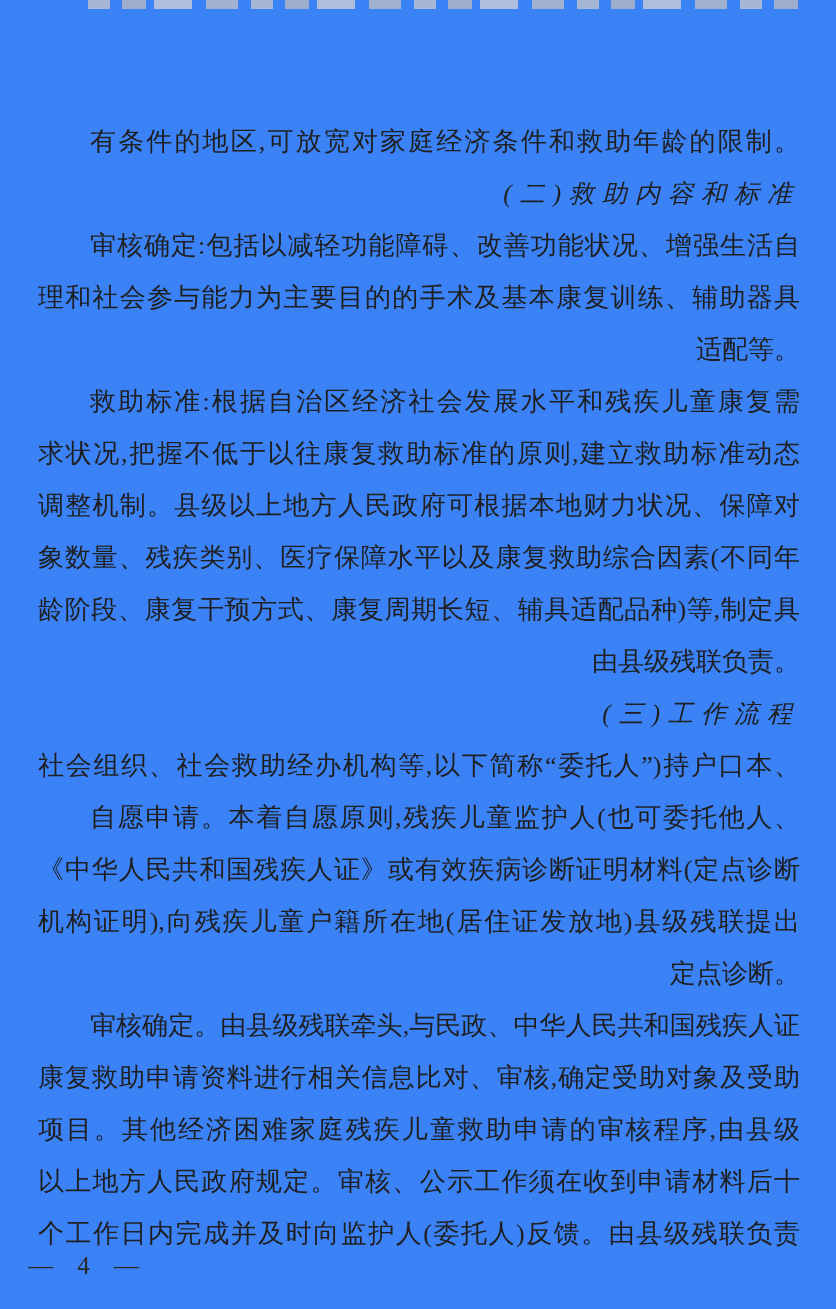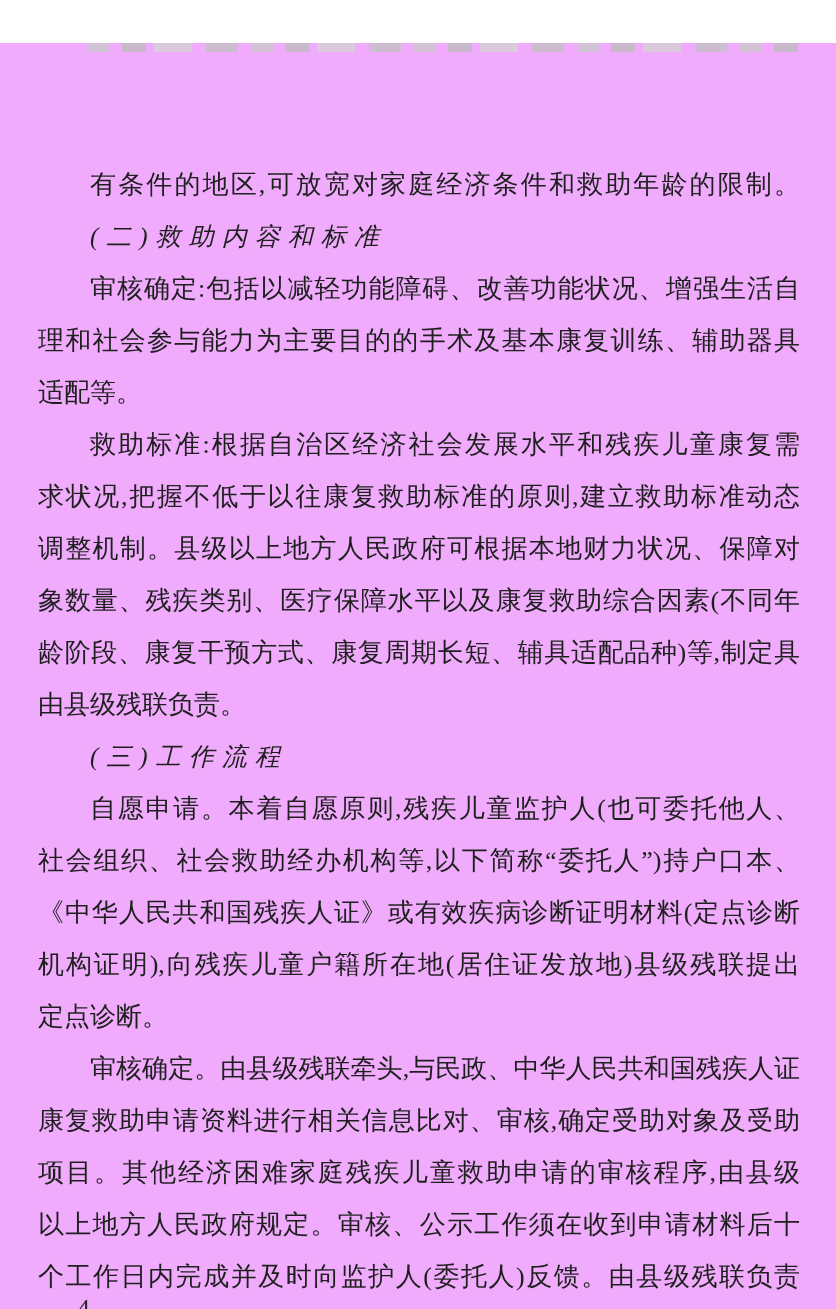--- a/index.html
+++ b/index.html
@@ -7,22 +7,21 @@
     width: 836px;
     height: 1309px;
     background: #ffffff;
     position: relative;
     overflow: hidden;
     font-family: "Liberation Serif", "DejaVu Serif", serif;
   }
   .page {
     position: absolute;
     inset: 0;
-    background: #f0abfc;
-    margin-top: 43px;
+    background: #3b82f6;
   }
   
   .top-fragments {
     position: absolute;
     top: 0;
     left: 88px;
     right: 34px;
     height: 9px;
     opacity: 0.75;
     background:
@@ -38,20 +37,21 @@
     left: 0;
     right: 0;
     padding: 116px 36px 0 38px;
     color: #1f1f1f;
     font-size: 26px;
     line-height: 52px;
   }
   .ln {
     white-space: nowrap;
     height: 52px;
+    text-align: right;
   }
   .ln.jst {
     white-space: normal;
     text-align: justify;
     text-align-last: justify;
     text-justify: inter-ideograph;
     overflow: hidden;
   }
   .ln.ind { padding-left: 52px; }
   .ln.kai {
@@ -82,22 +82,22 @@
     <div class="ln ind jst">审核确定:包括以减轻功能障碍、改善功能状况、增强生活自</div>
     <div class="ln jst">理和社会参与能力为主要目的的手术及基本康复训练、辅助器具</div>
     <div class="ln">适配等。</div>
     <div class="ln ind jst">救助标准:根据自治区经济社会发展水平和残疾儿童康复需</div>
     <div class="ln jst">求状况,把握不低于以往康复救助标准的原则,建立救助标准动态</div>
     <div class="ln jst">调整机制。县级以上地方人民政府可根据本地财力状况、保障对</div>
     <div class="ln jst">象数量、残疾类别、医疗保障水平以及康复救助综合因素(不同年</div>
     <div class="ln jst">龄阶段、康复干预方式、康复周期长短、辅具适配品种)等,制定具</div>
     <div class="ln">由县级残联负责。</div>
     <div class="ln ind kai">(三)工作流程</div>
+    <div class="ln jst">社会组织、社会救助经办机构等,以下简称“委托人”)持户口本、</div>
     <div class="ln ind jst">自愿申请。本着自愿原则,残疾儿童监护人(也可委托他人、</div>
-    <div class="ln jst">社会组织、社会救助经办机构等,以下简称“委托人”)持户口本、</div>
     <div class="ln jst">《中华人民共和国残疾人证》或有效疾病诊断证明材料(定点诊断</div>
     <div class="ln jst">机构证明),向残疾儿童户籍所在地(居住证发放地)县级残联提出</div>
     <div class="ln">定点诊断。</div>
     <div class="ln ind jst">审核确定。由县级残联牵头,与民政、中华人民共和国残疾人证</div>
     <div class="ln jst">康复救助申请资料进行相关信息比对、审核,确定受助对象及受助</div>
     <div class="ln jst">项目。其他经济困难家庭残疾儿童救助申请的审核程序,由县级</div>
     <div class="ln jst">以上地方人民政府规定。审核、公示工作须在收到申请材料后十</div>
     <div class="ln jst">个工作日内完成并及时向监护人(委托人)反馈。由县级残联负责</div>
   </div>
 

